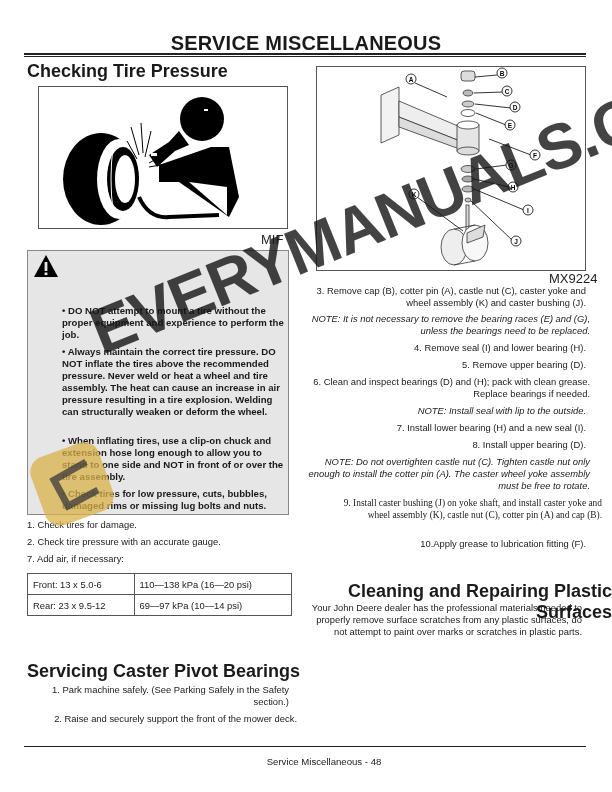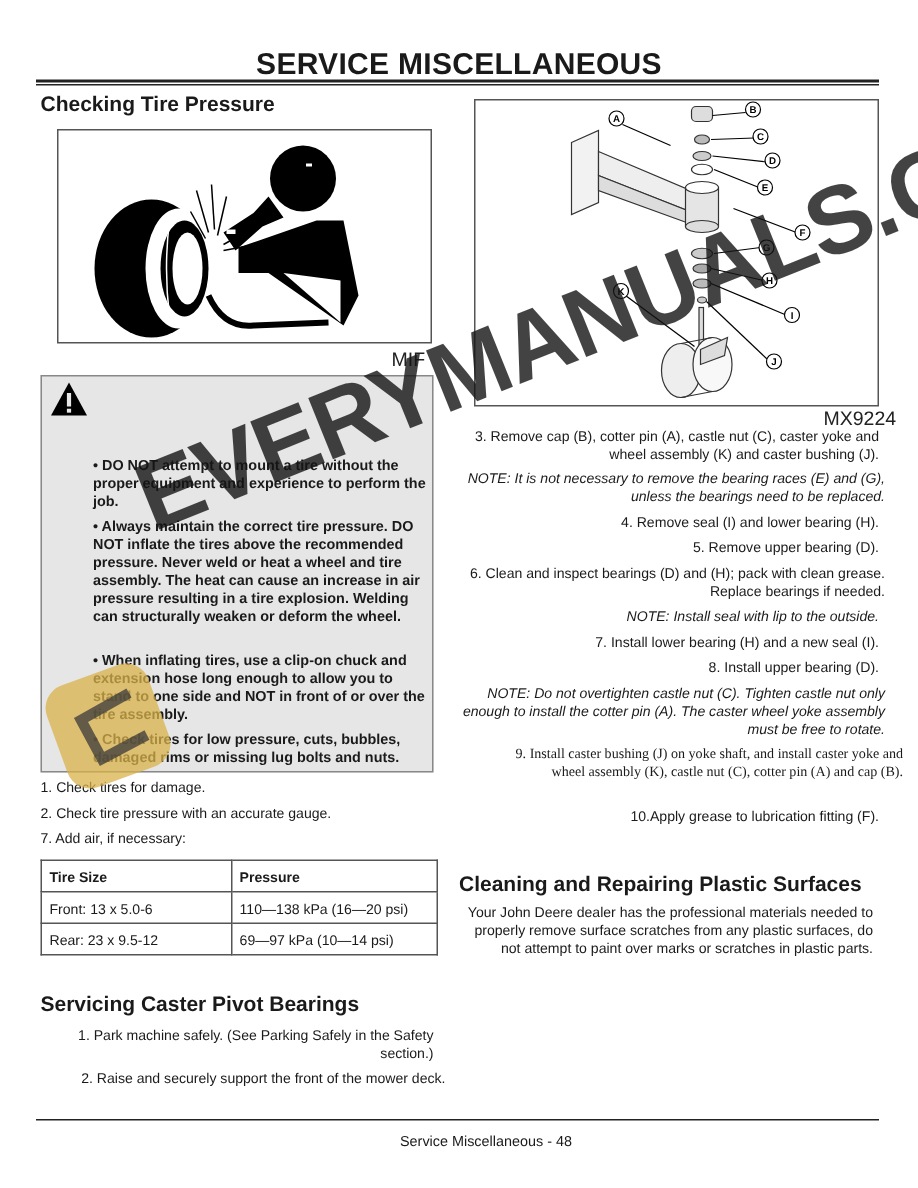--- a/index.html
+++ b/index.html
@@ -2,21 +2,21 @@
 <html><head>
 <meta charset="utf-8">
 <style>
   html, body { margin:0; padding:0; background:#ffffff; }
   body { width:612px; height:792px; position:relative; overflow:hidden;
          font-family:"Liberation Sans", sans-serif; color:#1a1a1a; }
   .page-title { position:absolute; left:0; width:612px; top:32px; text-align:center;
                 font-weight:bold; font-size:20px; letter-spacing:0.2px; }
   .title-rule { position:absolute; left:24px; width:562px; top:53px; height:1px; border-top:2px solid #222; border-bottom:1px solid #222; }
 
-  h2 { font-size:14px; font-weight:bold; margin:0; }
+  h2 { font-size:18px; font-weight:bold; margin:0; }
   .h-check { position:absolute; left:27px; top:61px; }
   .fig-tire { position:absolute; left:38px; top:86px; width:248px; height:141px; border:1px solid #555; background:#fff; }
   .fig-label { position:absolute; font-size:13px; color:#222; }
 
   .caution { position:absolute; left:27px; top:250px; width:260px; height:263px;
              background:#e6e6e6; border:1px solid #888; }
   .caution p { margin:0; font-weight:bold; font-size:9.6px; line-height:12px; color:#1a1a1a; }
   .caution .head { position:absolute; left:34px; top:14px; width:222px; }
   .caution .b { position:absolute; left:34px; width:222px; }
   .warn-icon { position:absolute; left:5px; top:3px; width:26px; height:24px; }
@@ -91,24 +91,20 @@
 </div>
 
 <div class="steps">
   <p class="st" style="left:27px; top:519px;">1.  Check tires for damage.</p>
   <p class="st" style="left:27px; top:536px;">2.  Check tire pressure with an accurate gauge.</p>
   <p class="st" style="left:27px; top:553px;">7.  Add air, if necessary:</p>
 </div>
 
 <table class="tires">
   <tbody>
-      <tr>
-    <th style="width:48%;">Tire Size</th>
-    <th>Pressure</th>
-  </tr>
   <tr>
     <td>Front: 13 x 5.0-6</td>
     <td>110—138 kPa (16—20 psi)</td>
   </tr>
   <tr>
     <td>Rear: 23 x 9.5-12</td>
     <td>69—97 kPa (10—14 psi)</td>
   </tr>
 </tbody>
   </table>

